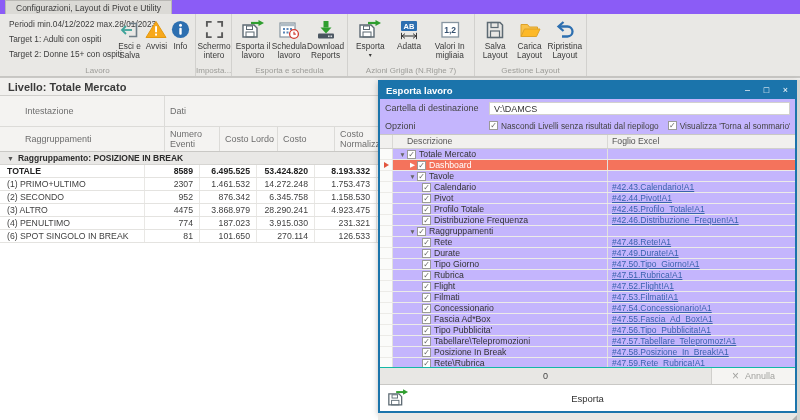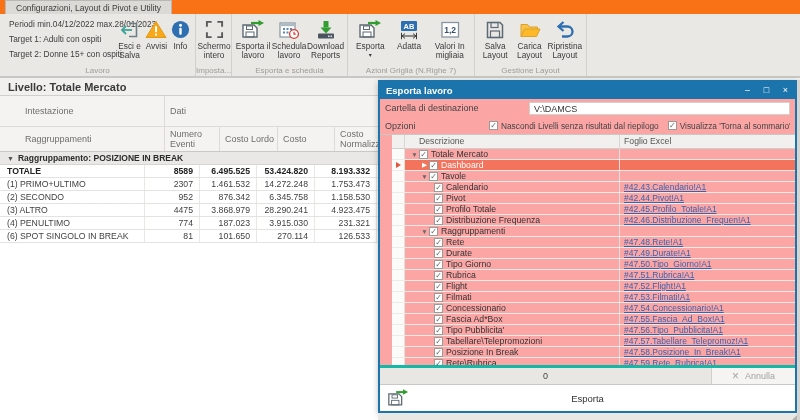--- a/index.html
+++ b/index.html
@@ -1,20 +1,20 @@
 <!DOCTYPE html>
 <html><head>
 <meta charset="utf-8">
 <style>
   html,body{margin:0;padding:0;background:#e9e8e5;}
   *{box-sizing:border-box;font-family:"Liberation Sans","DejaVu Sans",sans-serif;}
   .screen{position:relative;width:800px;height:420px;overflow:hidden;background:#fff;}
 
   
-  .topbar{position:absolute;left:0;top:0;width:800px;height:14px;background:#f97316;padding-left:40px;}
+  .topbar{position:absolute;left:0;top:0;width:800px;height:14px;background:#8b5cf6;padding-left:40px;}
   .tab{position:absolute;left:5px;top:0;height:14px;line-height:14px;background:#dbdad6;
        padding:0 10px;font-size:8.5px;color:#3c3c3c;border:1px solid #b9b8b4;border-bottom:none;}
 
   
   .ribbon{position:absolute;left:0;top:14px;width:800px;height:63px;background:#e9e8e5;
           border-bottom:1px solid #c7c6c3;display:flex;}
   .rgroup{position:relative;display:flex;padding:0 3px 10px 3px;border-right:1px solid #d2d1ce;}
   .glabel{position:absolute;left:0;right:0;bottom:0;height:10px;line-height:10px;text-align:center;
           font-size:8px;color:#9c9c98;white-space:nowrap;overflow:hidden;}
   .infopanel{width:112px;padding:5px 0 0 6px;display:flex;flex-direction:column;gap:5px;}
@@ -37,38 +37,38 @@
   .grouprow{height:13px;line-height:13px;background:#e9e8e6;border-bottom:1px solid #d6d5d2;
             font-size:8.5px;font-weight:bold;color:#2b2b2b;padding-left:7px;}
   .grouprow .gexp{color:#555;font-size:7px;margin-right:4px;}
   .drow{display:flex;height:13px;line-height:12px;border-bottom:1px solid #e4e3e0;font-size:8.7px;color:#3f3f3f;}
   .drow .c{border-right:1px solid #e9e8e5;overflow:hidden;white-space:nowrap;}
   .drow .c0{width:145px;padding-left:7px;}
   .drow .cn{text-align:right;padding-right:6px;}
   .drow.total{font-weight:bold;color:#222;}
 
   
-  .dialog{position:absolute;left:378px;top:80px;width:419px;height:333px;background:#fca5a5;
+  .dialog{position:absolute;left:378px;top:80px;width:419px;height:333px;background:#c4b5fd;
           border:2px solid #1b74ab;display:flex;flex-direction:column;box-shadow:0 2px 6px rgba(0,0,0,.25);}
   .dtitle{height:17px;background:#1b74ab;display:flex;align-items:center;flex:none;}
   .dtitle .ttext{flex:1;color:#fff;font-size:9.5px;font-weight:bold;padding-left:6px;}
   .wbtn{width:19px;text-align:center;color:#fff;font-size:9px;line-height:17px;cursor:pointer;}
   .frow{display:flex;align-items:center;padding:0 5px;flex:none;}
-  .frow1{height:18px;gap:40px;}
+  .frow1{height:18px;}
   .frow2{height:17px;}
   .flabel{width:104px;font-size:9px;color:#444;flex:none;}
   .ffield{flex:1;height:13px;line-height:12px;border:1px solid #d2d1ce;background:#fff;
           font-size:9px;color:#333;padding-left:4px;}
   .cbgroup{flex:1;display:flex;align-items:center;gap:9px;overflow:hidden;white-space:nowrap;}
   .cbitem{display:flex;align-items:center;gap:3px;flex:none;}
   .cb{width:9px;height:9px;border:1px solid #9a9a98;background:#fff;font-size:8px;line-height:8px;
       text-align:center;color:#666;flex:none;cursor:pointer;}
   .cbtext{font-size:8.3px;color:#444;}
 
-  .dgrid{flex:1;display:flex;flex-direction:column;border-top:1px solid #c9c8c5;border-bottom:3px solid #14b8a6;min-height:0;overflow:hidden;padding-left:12px;}
+  .dgrid{flex:1;display:flex;flex-direction:column;border-top:1px solid #c9c8c5;border-bottom:1px solid #14b8a6;min-height:0;overflow:hidden;}
   .ghead{height:14px;display:flex;background:#f1f0ee;border-bottom:1px solid #d0cfcc;flex:none;
          font-size:8.7px;color:#555;}
   .gh-gut{width:13px;border-right:1px solid #d9d8d5;}
   .gh-desc{width:215px;border-right:1px solid #d9d8d5;line-height:13px;padding-left:14px;}
   .gh-link{flex:1;line-height:13px;padding-left:4px;}
   .trow{height:11px;display:flex;border-bottom:1px solid #ecebe8;flex:none;cursor:pointer;}
   .t-gut{width:13px;background:#fbfbfa;border-right:1px solid #e2e1de;display:flex;align-items:center;justify-content:center;}
   .t-desc{width:215px;border-right:1px solid #e2e1de;display:flex;align-items:center;overflow:hidden;white-space:nowrap;}
   .t-link{flex:1;display:flex;align-items:center;padding-left:4px;overflow:hidden;white-space:nowrap;}
   .exp{width:9px;font-size:6.5px;color:#666;text-align:center;flex:none;}

